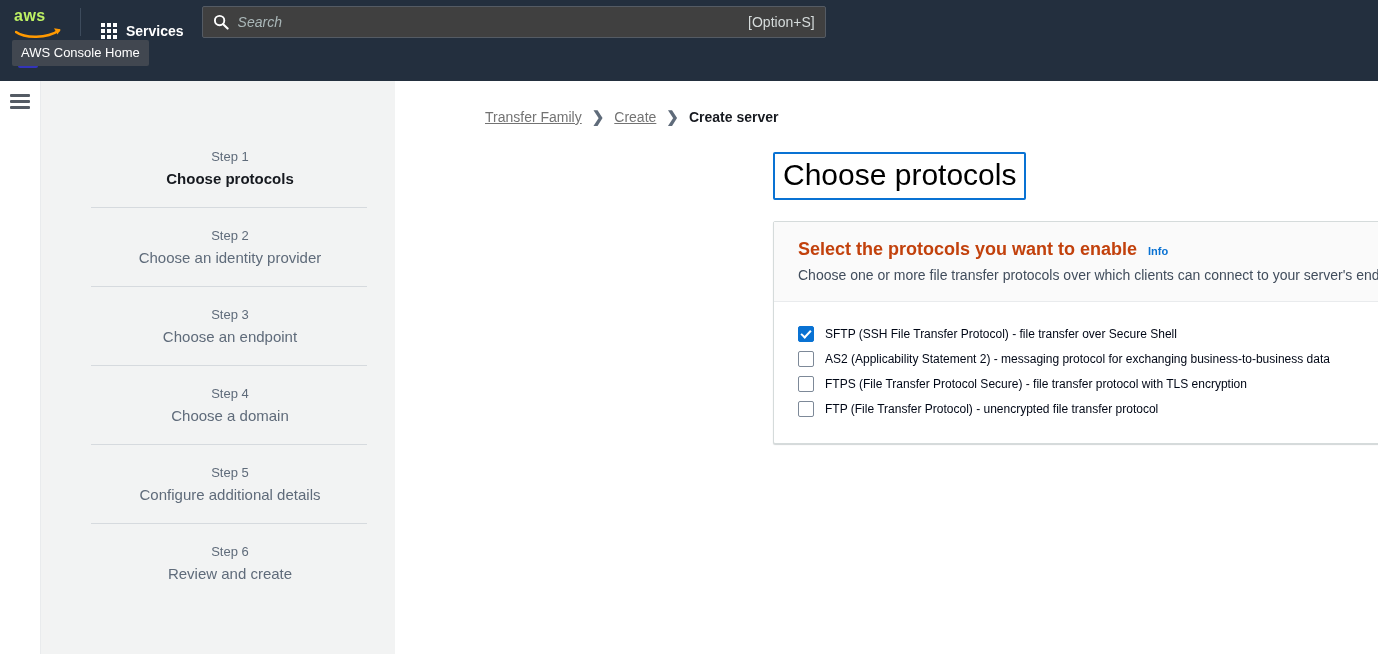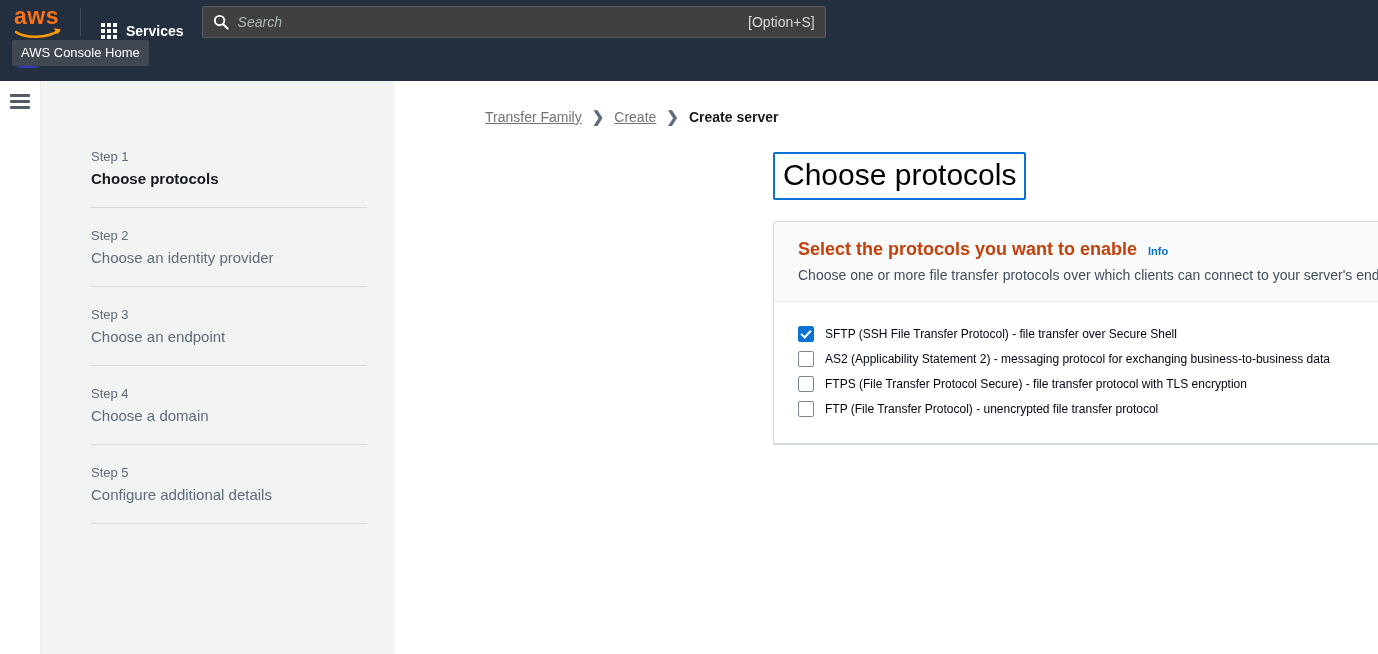--- a/index.html
+++ b/index.html
@@ -17,21 +17,21 @@
     background: #232f3e;
     display: flex; align-items: flex-start;
   }
   .aws-logo {
     width: 56px; height: 38px;
     margin: 5px 0 0 14px;
     position: relative; flex: none;
     cursor: pointer;
   }
   .aws-logo .word {
-    color: #f97316; font-size: 23px; font-weight: 700;
+    color: #bef264; font-size: 16px; font-weight: 700;
     letter-spacing: 0.5px; line-height: 22px;
     font-family: "Liberation Sans", sans-serif;
   }
   .aws-logo .swoosh { position: absolute; left: 1px; top: 20px; }
   .nav-sep {
     width: 1px; height: 28px; background: #3d4b5c;
     margin: 8px 0 0 10px; flex: none;
   }
   .services-btn {
     display: flex; align-items: flex-end; gap: 9px;
@@ -103,20 +103,21 @@
     width: 20px; margin: 0 auto; cursor: pointer;
     display: flex; flex-direction: column; gap: 3px;
   }
   .hamburger i { display: block; height: 3px; background: #545b64; border-radius: 1px; }
 
   .wizard-pane {
     width: 355px; height: 573px; flex: none;
     background: #f2f3f3;
     border-left: 1px solid #e9ebed;
     padding-left: 50px;
+    text-align: center;
   }
   .breadcrumb-row {
     position: absolute; left: 90px; top: 27px;
     display: flex; align-items: center; gap: 10px;
     font-size: 14px; z-index: 5;
   }
   .crumb-link {
     color: #737373; text-decoration: underline; cursor: pointer;
     font-weight: 400;
   }
@@ -267,20 +268,24 @@
         <div class="step">
           <div class="step-num">Step 4</div>
           <div class="step-name">Choose a domain</div>
         </div>
         <div class="step-divider"></div>
         <div class="step">
           <div class="step-num">Step 5</div>
           <div class="step-name">Configure additional details</div>
         </div>
         <div class="step-divider"></div>
+        <div class="step">
+          <div class="step-num">Step 6</div>
+          <div class="step-name">Review and create</div>
+        </div>
       </div>
   </div>
 
   <div class="content">
 
     <div class="breadcrumb-row" id="breadcrumb-container">
         <a class="crumb-link" href="#">Transfer Family</a>
         <span class="crumb-sep">❯</span>
         <a class="crumb-link" href="#">Create</a>
         <span class="crumb-sep">❯</span>

